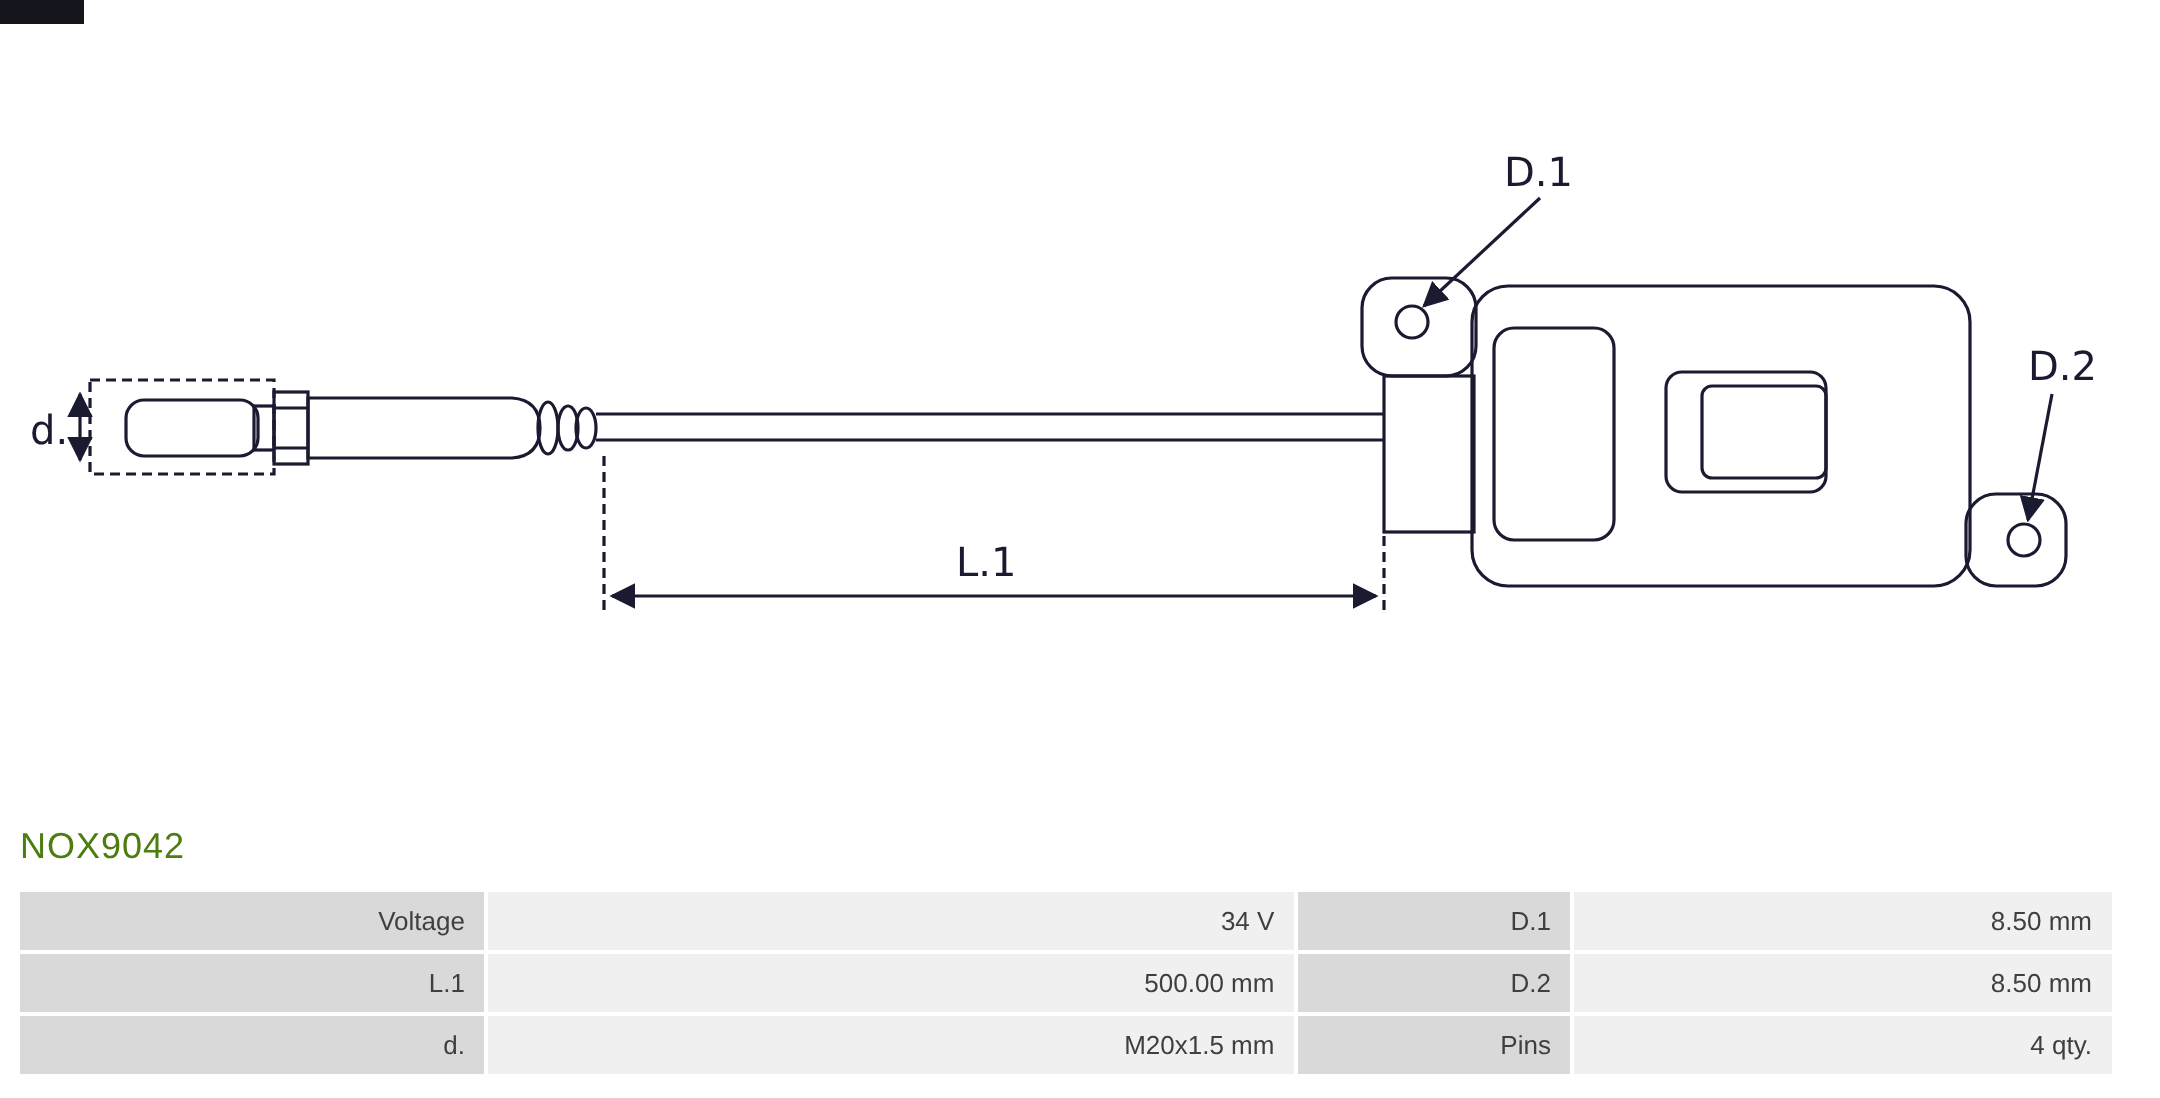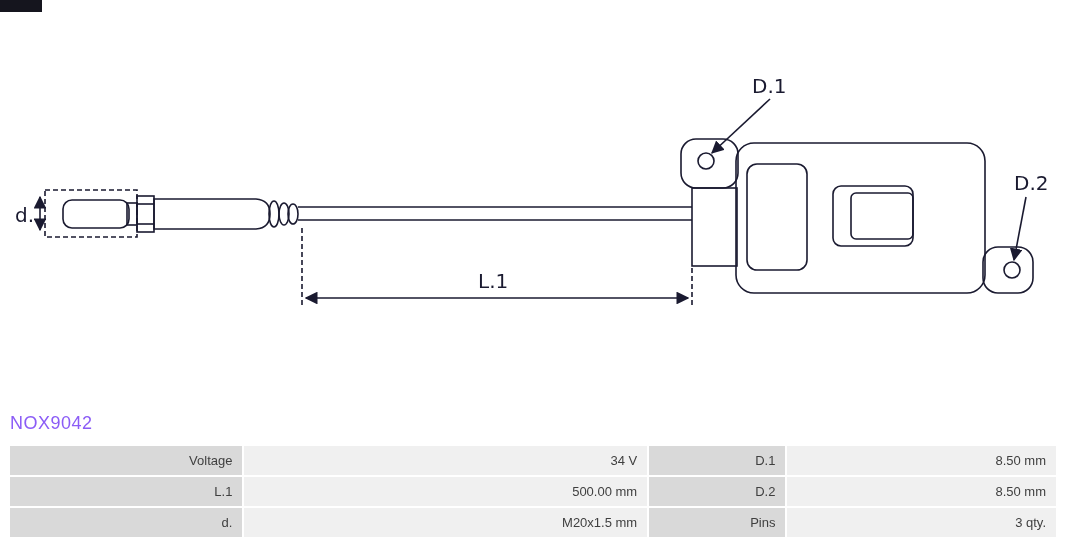--- a/index.html
+++ b/index.html
@@ -6,21 +6,21 @@
   body{
     width:1080px;height:549px;position:relative;background:#ffffff;
     font-family:"Liberation Sans","DejaVu Sans",sans-serif;overflow:hidden;
   }
   .logo-fragment{
     position:absolute;left:0;top:0;width:42px;height:12px;background:#15151e;
   }
   .drawing{position:absolute;left:0;top:0;width:1080px;height:400px;}
   .part-number{
     position:absolute;left:10px;top:413px;font-size:18px;letter-spacing:.5px;
-    color:#8b5cf6;font-family:"Liberation Sans","DejaVu Sans",sans-serif;
+    color:#4d7c0f;font-family:"Liberation Sans","DejaVu Sans",sans-serif;
   }
   table.spec{
     position:absolute;left:8px;top:444px;width:1050px;
     border-collapse:separate;border-spacing:2px;table-layout:fixed;
   }
   table.spec td{
     height:29px;padding:0 10px;font-size:13px;color:#3f3f3f;
     text-align:right;vertical-align:middle;white-space:nowrap;overflow:hidden;
   }
   td.lbl{background:#d9d9d9;}
@@ -117,18 +117,18 @@
       <tr>
         <td class="lbl">L.1</td>
         <td class="val">500.00 mm</td>
         <td class="lbl">D.2</td>
         <td class="val">8.50 mm</td>
       </tr>
       <tr>
         <td class="lbl">d.</td>
         <td class="val">M20x1.5 mm</td>
         <td class="lbl">Pins</td>
-        <td class="val">3 qty.</td>
+        <td class="val">4 qty.</td>
       </tr>
     </tbody>
   </table>
 
 </div>
 
 </body></html>

